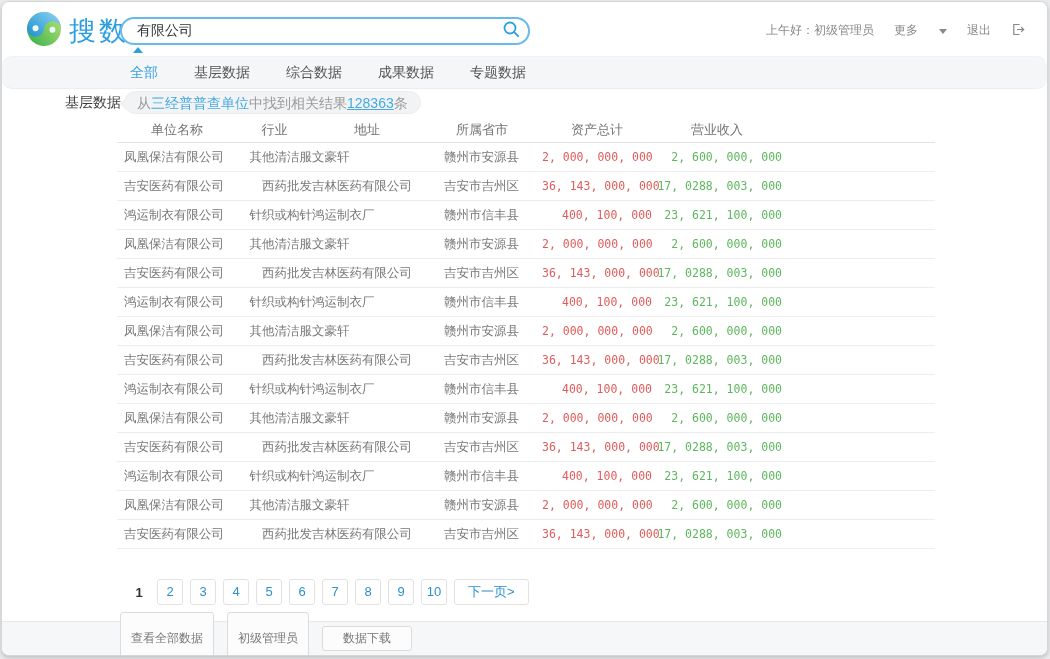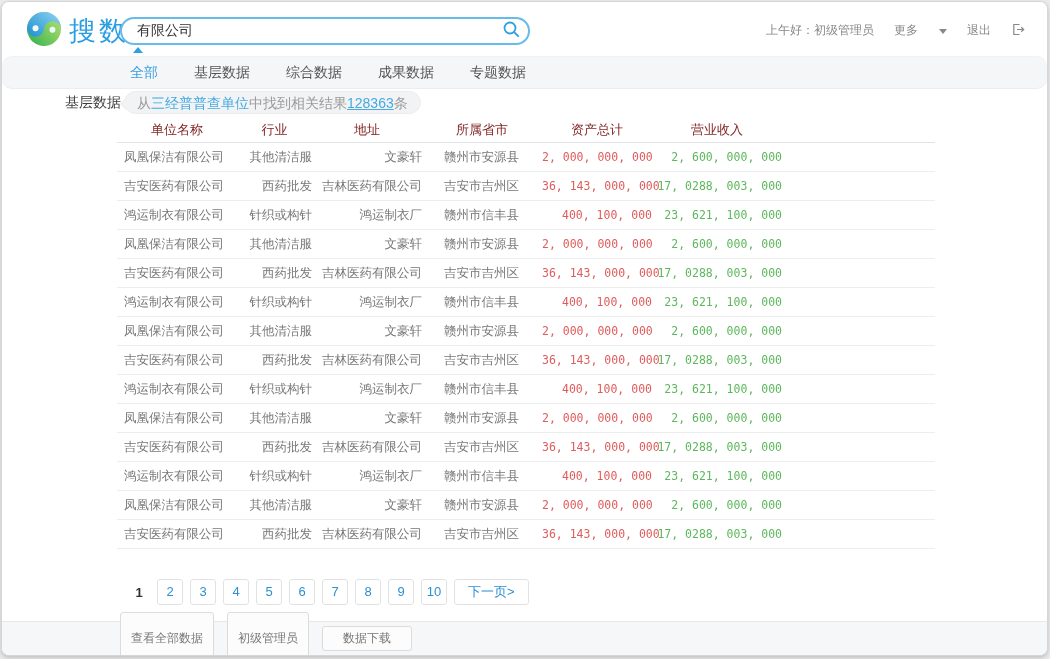--- a/index.html
+++ b/index.html
@@ -70,34 +70,34 @@
     background:#f2f3f5; border-left:1px solid #ececee; border-bottom:1px solid #ececee;
     transform:rotate(45deg);
   }
   .bubble a { color:#45aae2; text-decoration:none; cursor:pointer; }
   .bubble a.underlined { text-decoration:underline; }
 
   
   .table { position:absolute; left:115px; top:116px; width:818px; }
   .thead {
     display:flex; height:25px; align-items:center;
-    border-bottom:1px solid #e2e3e4; font-size:13px; color:#7f1d1d;
+    border-bottom:1px solid #e2e3e4; font-size:13px; color:#737373;
   }
   .tr {
     display:flex; height:29px; align-items:center;
     border-bottom:1px solid #ededee; font-size:12.5px; color:#777;
     white-space:nowrap;
   }
   .c1 { width:120px; } .c2 { width:75px; } .c3 { width:110px; }
   .c4 { width:120px; } .c5 { width:110px; } .c6 { width:130px; }
   .spacer { flex:1; }
   .thead > div { text-align:center; }
   .tr .c1 { text-align:left; padding-left:7px; }
   .tr .c2 { text-align:right; }
-  .tr .c3 { text-align:right; }
+  .tr .c3 { text-align:left; }
   .tr .c4 { text-align:left; padding-left:22px;font-family:Liberation Serif, serif; }
   .tr .c5 { text-align:right; }
   .tr .c6 { text-align:right; }
   .num { font-family:"DejaVu Sans Mono","Liberation Mono",monospace; font-size:11.5px; }
   .asset { color:#e05c5c; }
   .revenue { color:#5cb85c; }
 
   
   .pagination {
     position:absolute; left:126px; top:577px; display:flex; gap:7px; align-items:center;

